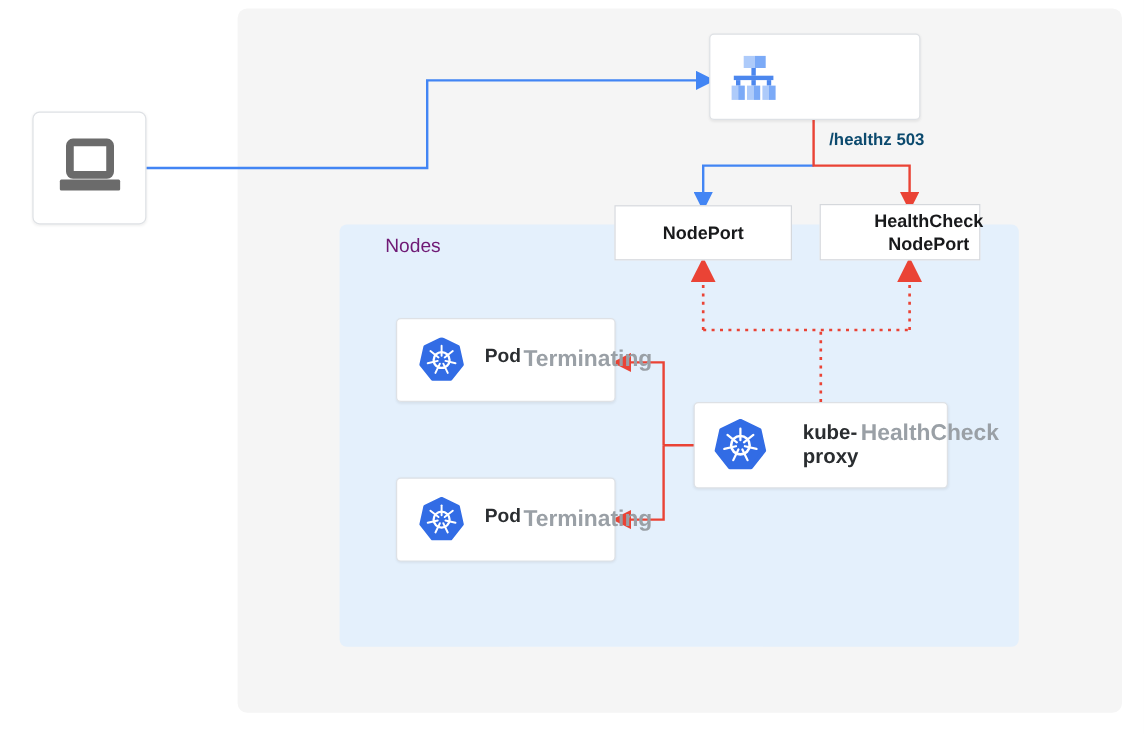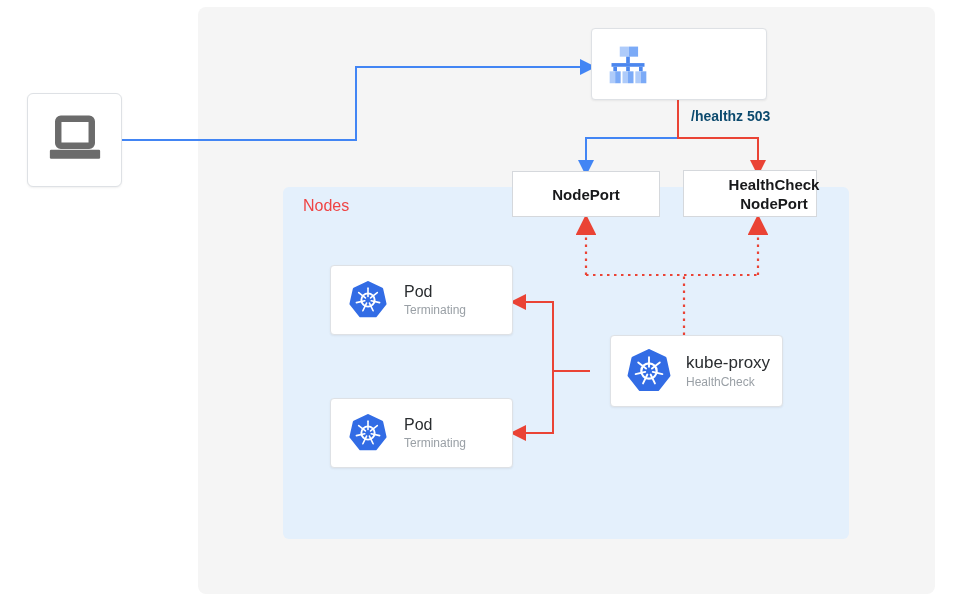--- a/index.html
+++ b/index.html
@@ -27,23 +27,23 @@
     position: absolute;
     left: 283px; top: 187px;
     width: 566px; height: 352px;
     background: #E4F0FC;
     border-radius: 6px;
     z-index: 2;
   }
 
   .nodes-label {
     position: absolute;
-    left: 303px; top: 197px;
+    left: 321px; top: 197px;
     font-size: 16px;
-    color: #ef4444;
+    color: #701a75;
     z-index: 3;
   }
 
   svg.connectors {
     position: absolute;
     left: 0; top: 0;
     width: 953px; height: 612px;
     z-index: 5;
     pointer-events: none;
   }
@@ -110,31 +110,31 @@
     left: 330px;
     width: 183px; height: 70px;
     border-radius: 4px;
     padding-left: 18px;
     gap: 17px;
   }
   .pod-card.pod-1 { top: 265px; }
   .pod-card.pod-2 { top: 398px; }
 
   .kube-proxy-card {
-    left: 610px; top: 335px;
-    width: 173px; height: 72px;
+    left: 578px; top: 335px;
+    width: 212px; height: 72px;
     border-radius: 4px;
     padding-left: 16px;
-    gap: 15px;
-  }
-
-  .card-text { display: flex; flex-direction: column; gap: 2px; }
+    gap: 30px;
+  }
+
+  .card-text { display: flex; flex-direction: row; gap: 2px; font-weight: bold; }
   .card-title { font-size: 16px; color: #2A2D30; }
   .kube-proxy-card .card-title { font-size: 17px; }
-  .card-subtitle { font-size: 12px; color: #9AA0A6; }
+  .card-subtitle { font-size: 19px; color: #9AA0A6; }
 
   .icon-holder { display: flex; align-items: center; justify-content: center; }
 </style>
 </head>
 <body>
 
 <div class="canvas">
 
   <svg width="0" height="0" style="position:absolute" aria-hidden="true">
     <defs>

